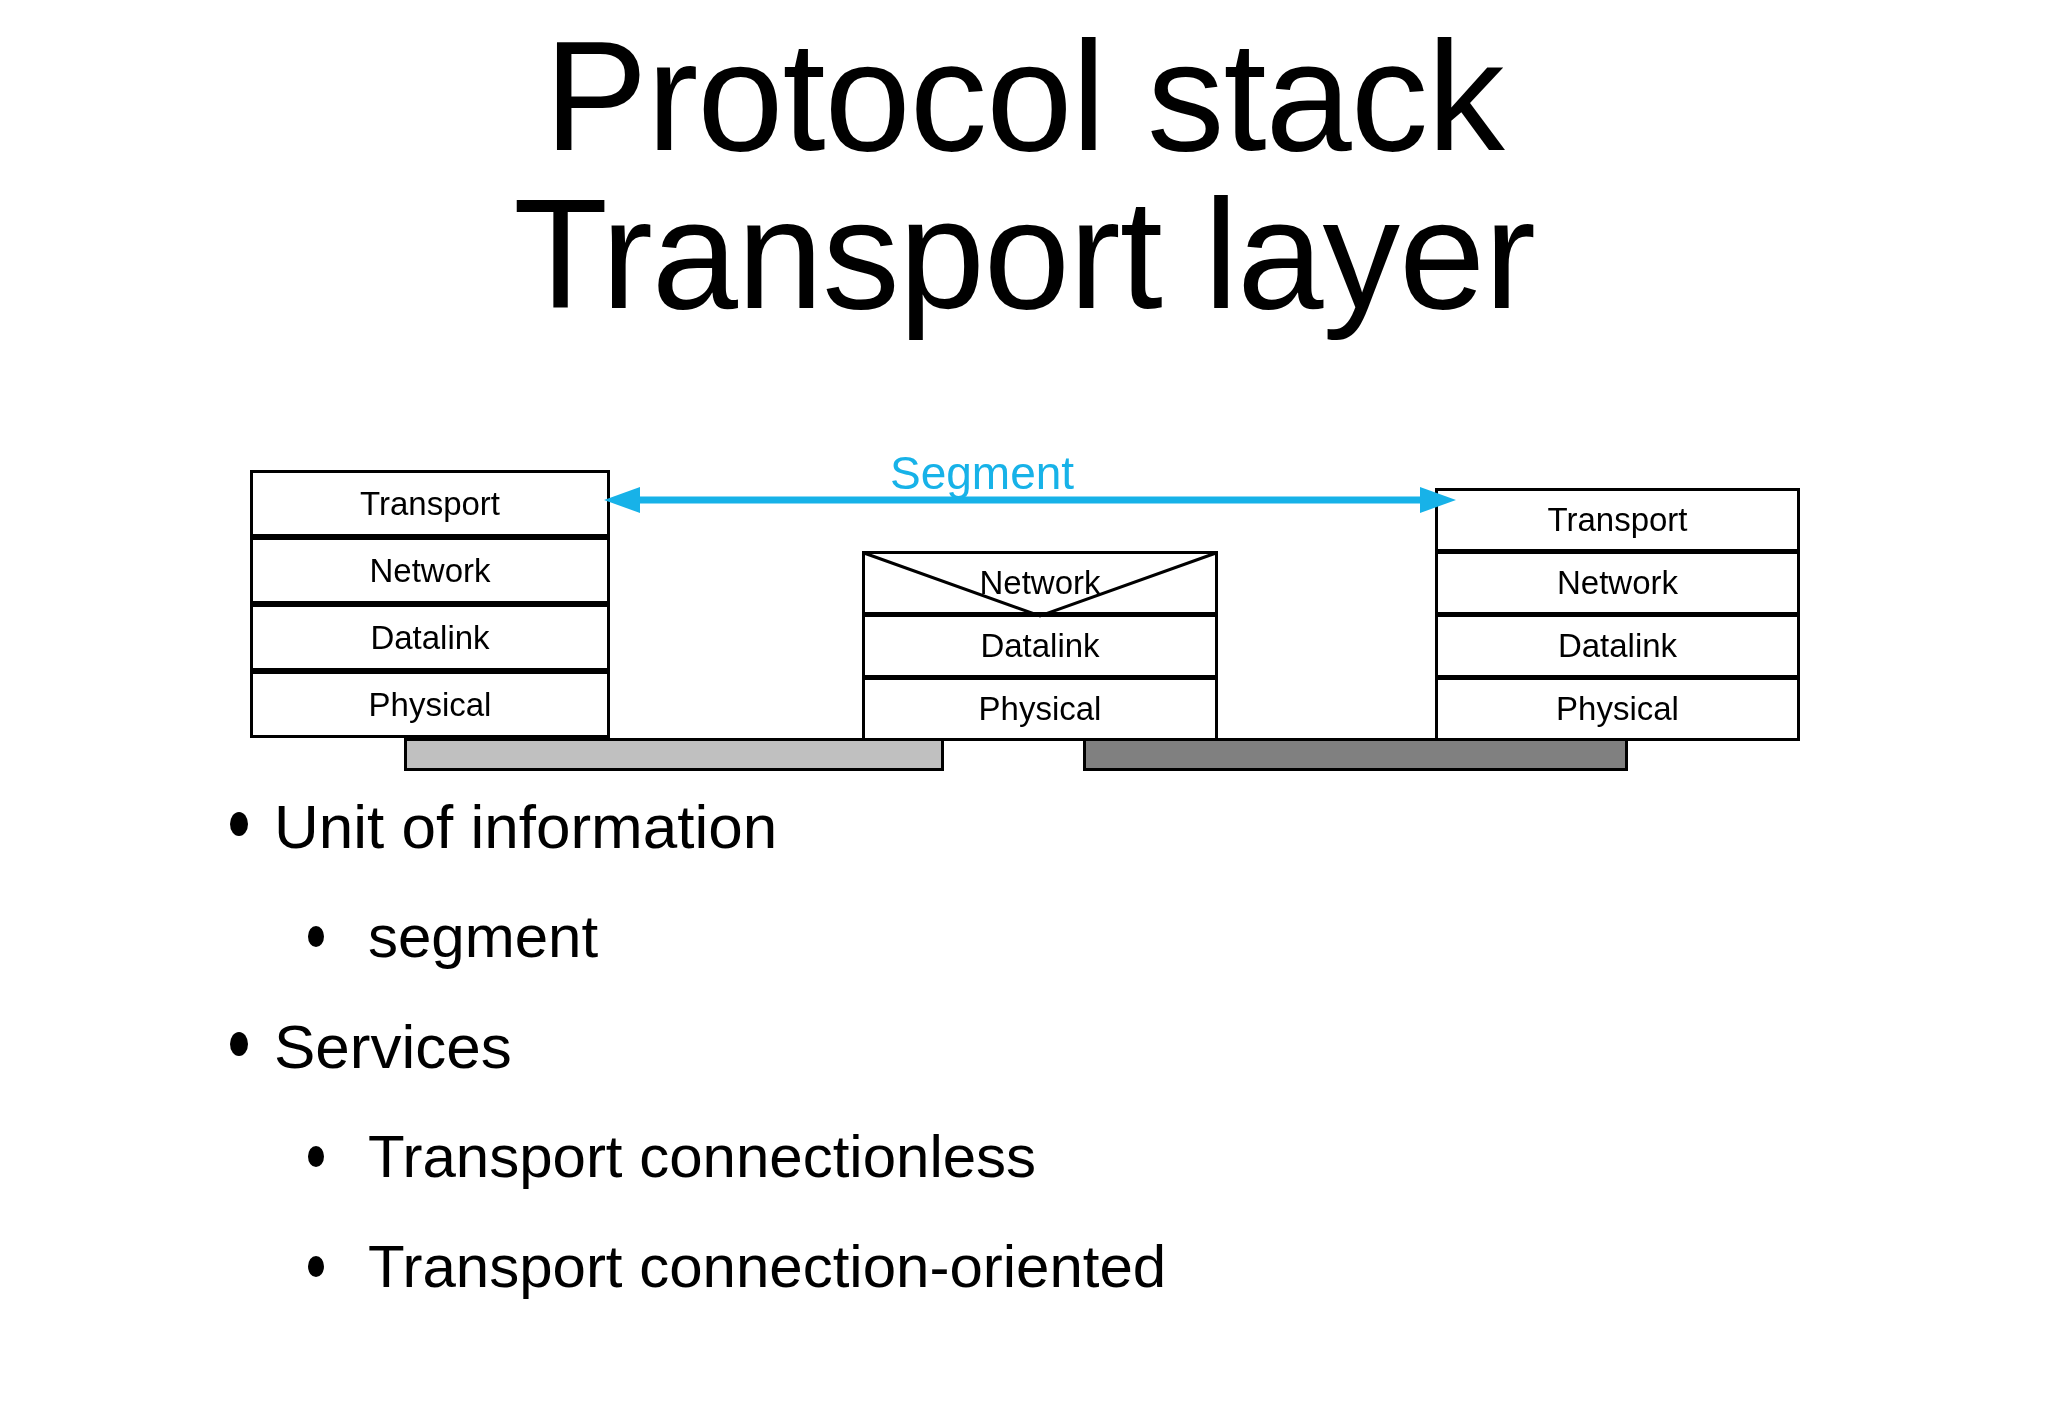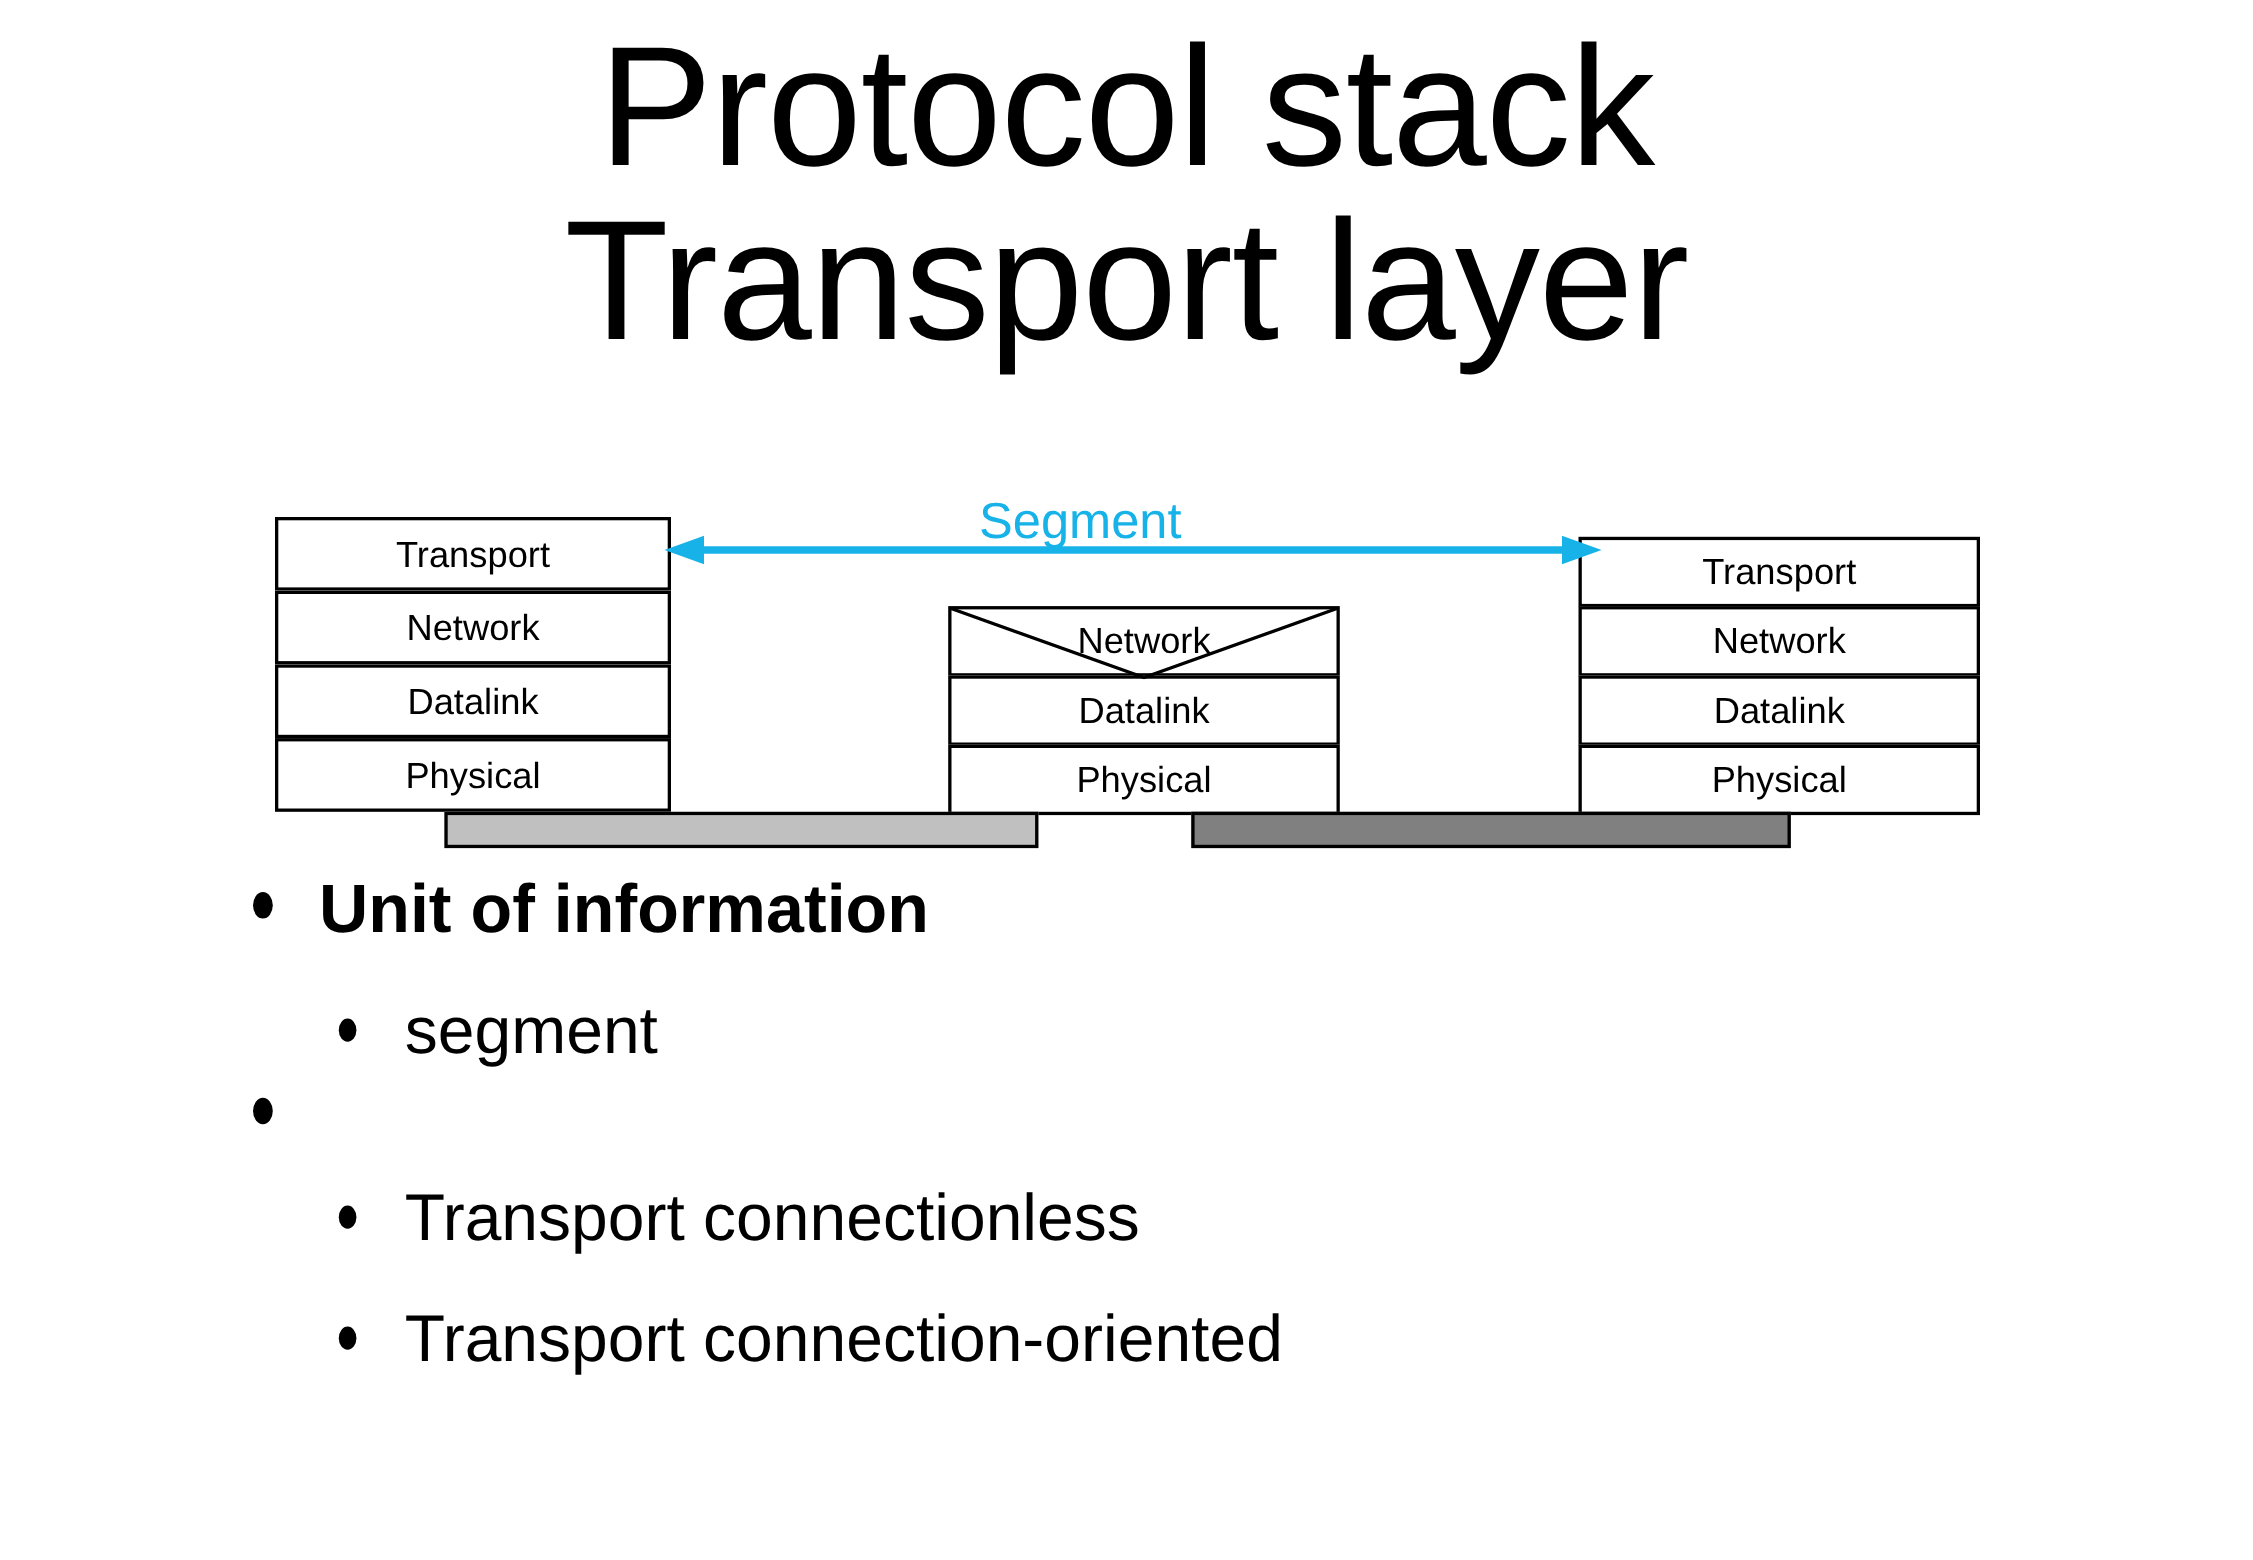--- a/index.html
+++ b/index.html
@@ -149,21 +149,21 @@
     width: 16px;
     height: 21px;
     top: -10px;
   }
   .bullet-text {
     font-size: 62px;
     line-height: 74px;
     color: #000000;
     white-space: pre;
   }
-  .level1 .bullet-text { margin-left: 42px; font-weight: bold; }
+  .level1 .bullet-text { margin-left: 26px; }
   .level2 .bullet-text { margin-left: 44px; font-size: 60px; }
 </style>
 </head>
 <body>
 
 <div class="slide-title">Protocol stack
 Transport layer</div>
 
 <div class="diagram">
 
@@ -233,20 +233,21 @@
     <span class="bullet-text">Unit of information</span>
   </div>
 
   <div class="bullet-row level2">
     <span class="bullet-dot"></span>
     <span class="bullet-text">segment</span>
   </div>
 
   <div class="bullet-row level1">
     <span class="bullet-dot"></span>
+    <span class="bullet-text">Services</span>
   </div>
 
   <div class="bullet-row level2">
     <span class="bullet-dot"></span>
     <span class="bullet-text">Transport connectionless</span>
   </div>
 
   <div class="bullet-row level2">
     <span class="bullet-dot"></span>
     <span class="bullet-text">Transport connection-oriented</span>

